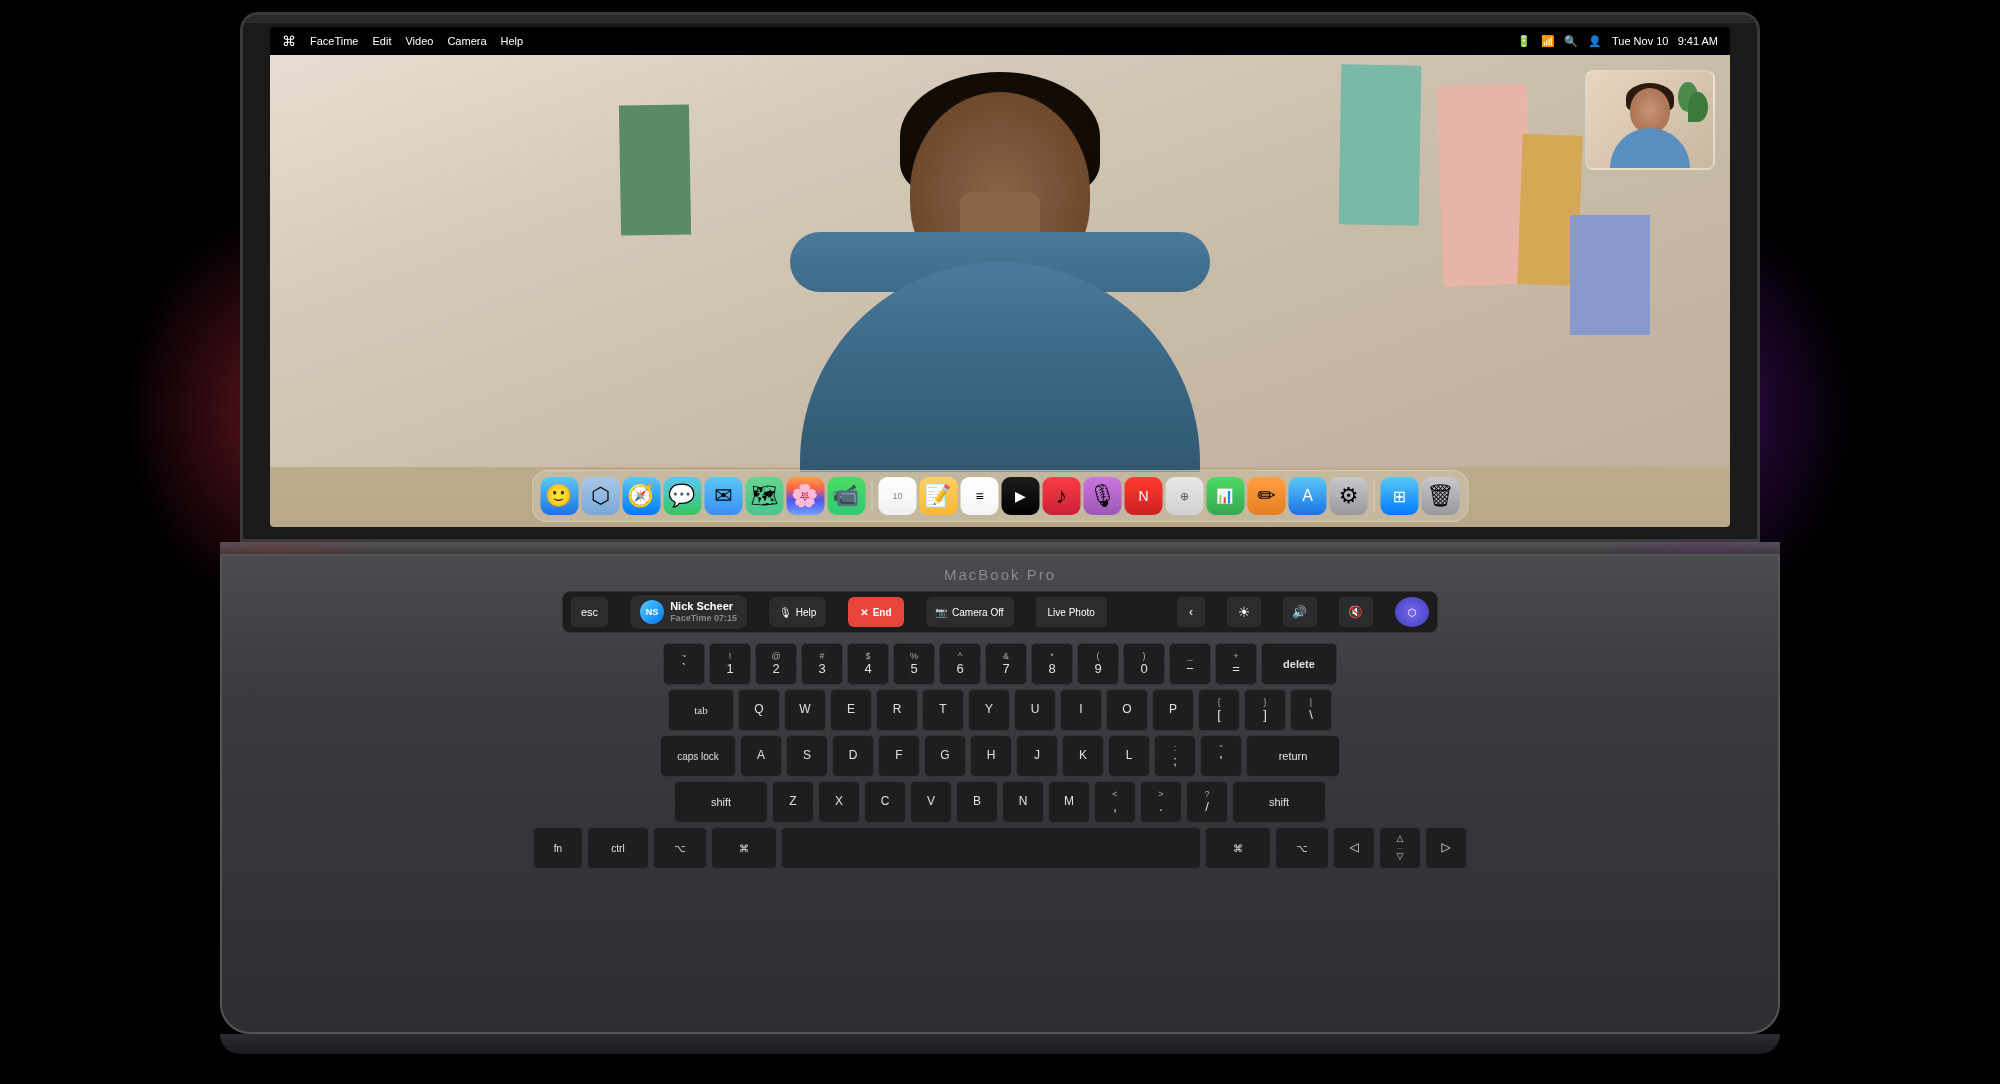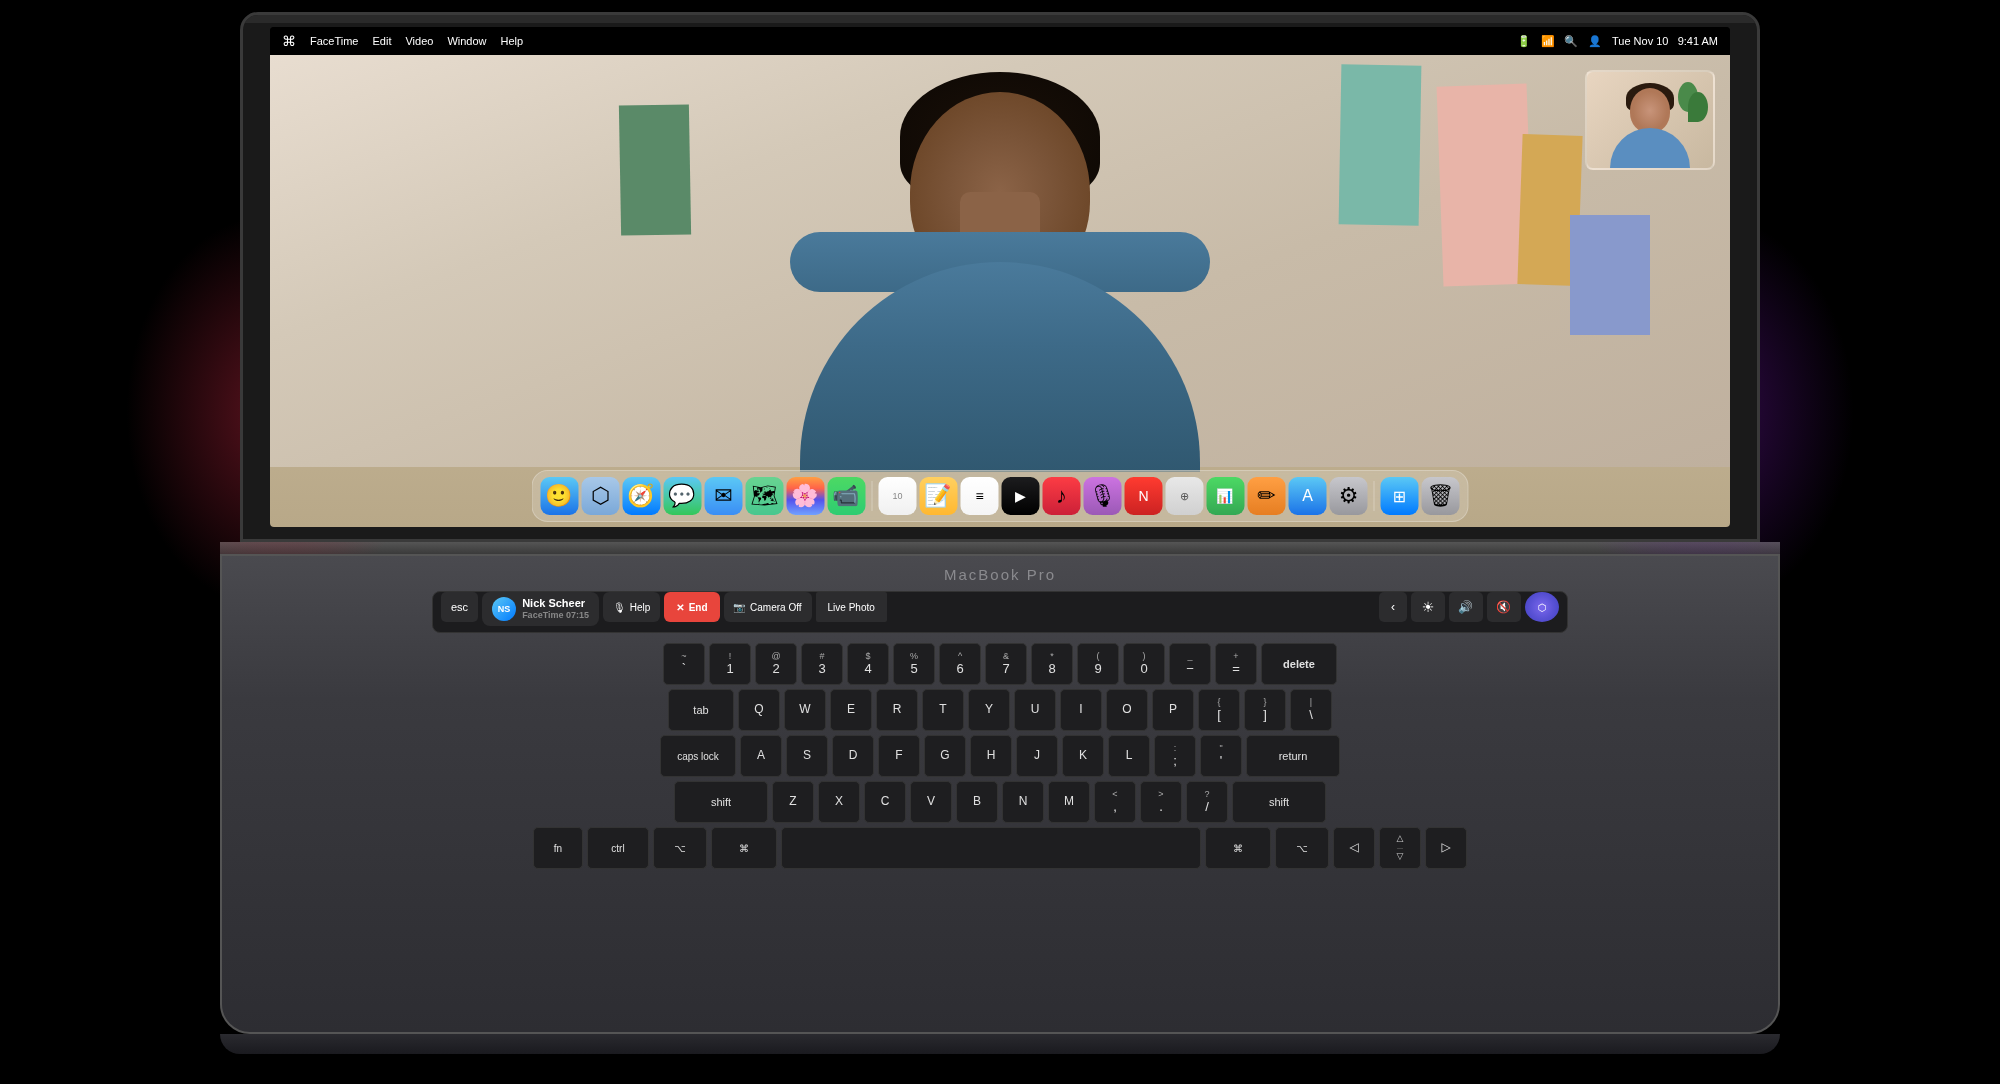--- a/index.html
+++ b/index.html
@@ -360,28 +360,28 @@
     .macbook-label {
       color: #8a8a8e;
       font-size: 15px;
       font-weight: 400;
       letter-spacing: 2px;
       margin-bottom: 8px;
     }
 
     
     .touch-bar {
-      width: 1136px;
+      width: 876px;
       height: 42px;
       background: #1c1c1e;
       border-radius: 8px;
       display: flex;
-      align-items: flex-start;
+      align-items: center;
       padding: 0 8px;
-      gap: 4px;
+      gap: 22px;
       margin-bottom: 10px;
       border: 1px solid #333;
     }
 
     .tb-esc {
       background: #2c2c2e;
       color: #fff;
       font-size: 11px;
       border-radius: 5px;
       padding: 4px 10px;
@@ -598,21 +598,21 @@
     .key .key-top {
       font-size: 9px;
       color: #aaa;
     }
 
     .key .key-main {
       font-size: 13px;
       color: #e0e0e0;
     }
 
-    .key-tab { min-width: 66px; font-size: 11px; }
+    .key-tab { min-width: 66px; font-size: 11px; font-family: Liberation Serif, serif; }
     .key-caps { min-width: 76px; font-size: 10px; }
     .key-shift-l { min-width: 94px; font-size: 11px; }
     .key-shift-r { min-width: 94px; font-size: 11px; }
     .key-delete { min-width: 76px; font-size: 11px; font-weight: bold; }
     .key-return { min-width: 94px; font-size: 11px; }
     .key-space { min-width: 420px; font-size: 11px; }
     .key-fn { min-width: 50px; font-size: 10px; }
     .key-ctrl { min-width: 62px; font-size: 10px; }
     .key-alt { min-width: 54px; font-size: 10px; }
     .key-cmd-l { min-width: 66px; font-size: 10px; }
@@ -661,21 +661,21 @@
 
   <div class="laptop-lid">
     <div class="screen-inner">
 
       <div class="menu-bar">
         <div class="menu-bar-left">
           <span class="apple-logo">⌘</span>
           <span class="menu-item">FaceTime</span>
           <span class="menu-item">Edit</span>
           <span class="menu-item">Video</span>
-          <span class="menu-item">Window</span>
+          <span class="menu-item">Camera</span>
           <span class="menu-item">Help</span>
         </div>
         <div class="menu-bar-right">
           <span class="menu-item">🔋</span>
           <span class="menu-item">📶</span>
           <span class="menu-item">🔍</span>
           <span class="menu-item">👤</span>
           <span class="menu-item">Tue Nov 10 &nbsp; 9:41 AM</span>
         </div>
       </div>

